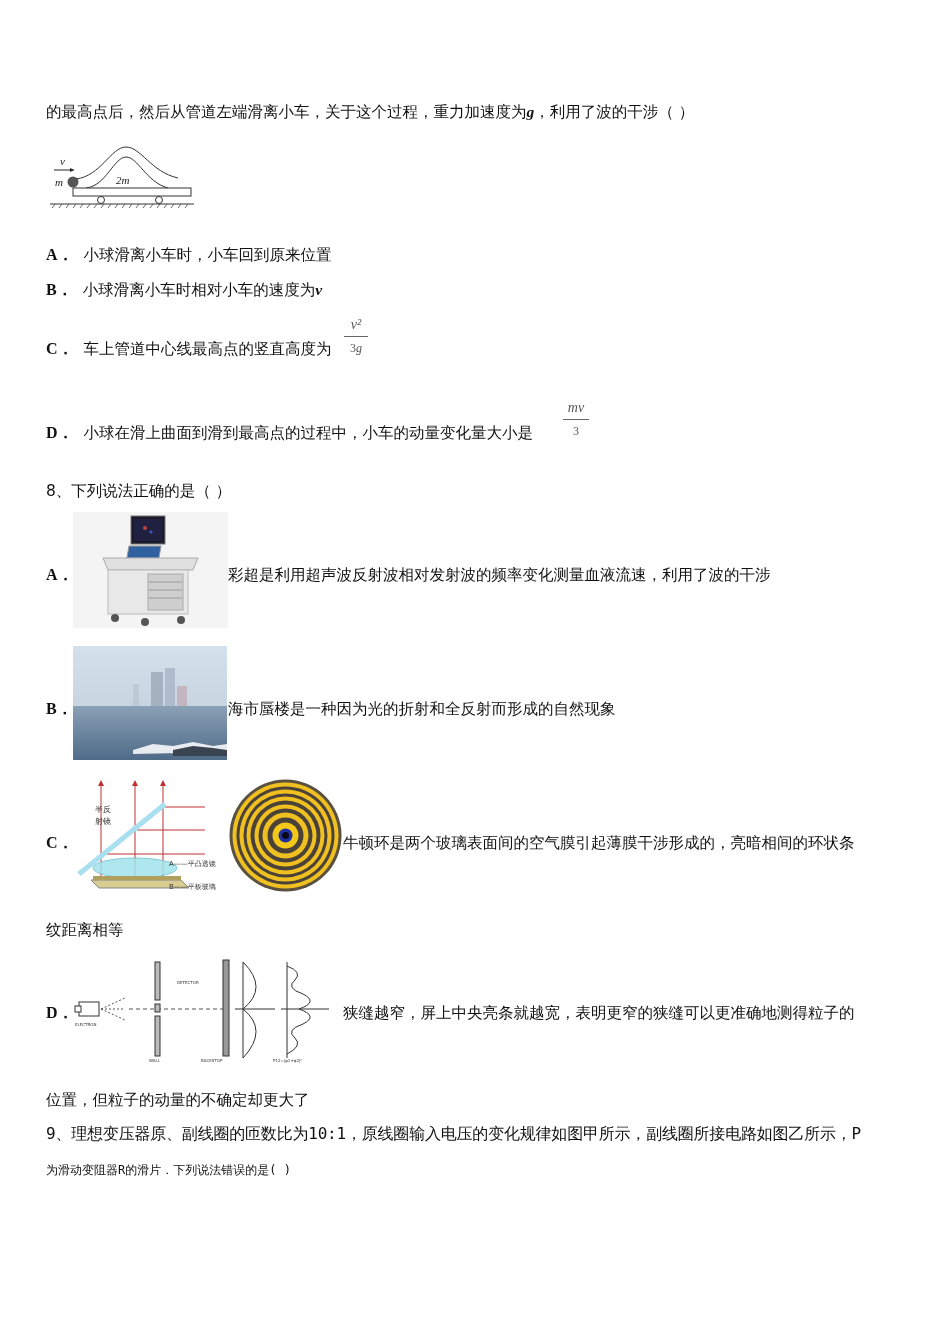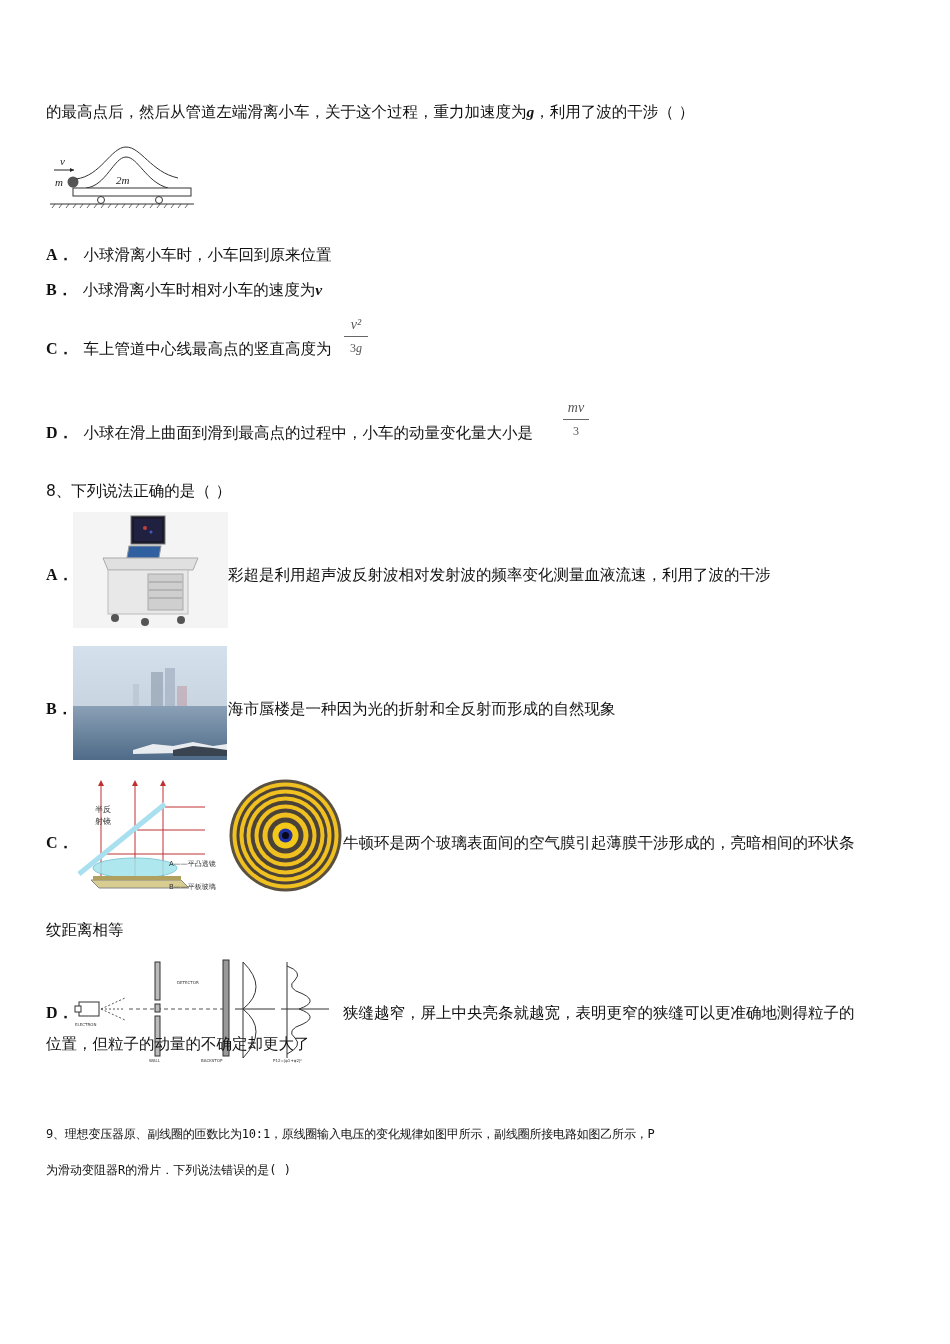--- a/index.html
+++ b/index.html
@@ -214,16 +214,16 @@
     <line x1="162" y1="51" x2="202" y2="51" stroke="#333"></line>
     <path d="M170,4 Q196,30 170,51 Q196,72 170,100" fill="none" stroke="#333"></path>
     <path d="M170,4 Q150,30 182,51" fill="none" stroke="#333" opacity="0"></path>
     <line x1="214" y1="4" x2="214" y2="100" stroke="#333"></line>
     <line x1="208" y1="51" x2="256" y2="51" stroke="#333"></line>
     <path d="M214,8 Q230,14 222,22 Q212,30 230,36 Q246,44 226,51 Q246,58 230,66 Q212,72 222,80 Q230,88 214,96" fill="none" stroke="#333"></path>
     <text x="200" y="104" font-size="4" fill="#333">P12=|φ1+φ2|²</text>
   </svg>
 </div>
 <div class="line" style="left:343px; top:1003px;">狭缝越窄，屏上中央亮条就越宽，表明更窄的狭缝可以更准确地测得粒子的</div>
-<div class="line" style="top:1034px;">位置，但粒子的动量的不确定却更大了</div>
-
-<div class="line mono" style="top:1124px; font-size:12px; letter-spacing:-0.2px;">9、理想变压器原、副线圈的匝数比为10:1，原线圈输入电压的变化规律如图甲所示，副线圈所接电路如图乙所示，P</div>
+<div class="line" style="top:1090px;">位置，但粒子的动量的不确定却更大了</div>
+
+<div class="line mono" style="top:1124px; font-size:16px; letter-spacing:-0.2px;">9、理想变压器原、副线圈的匝数比为10:1，原线圈输入电压的变化规律如图甲所示，副线圈所接电路如图乙所示，P</div>
 <div class="line mono" style="top:1160px; font-size:12px;">为滑动变阻器R的滑片．下列说法错误的是(  )</div>
 
 </body></html>

